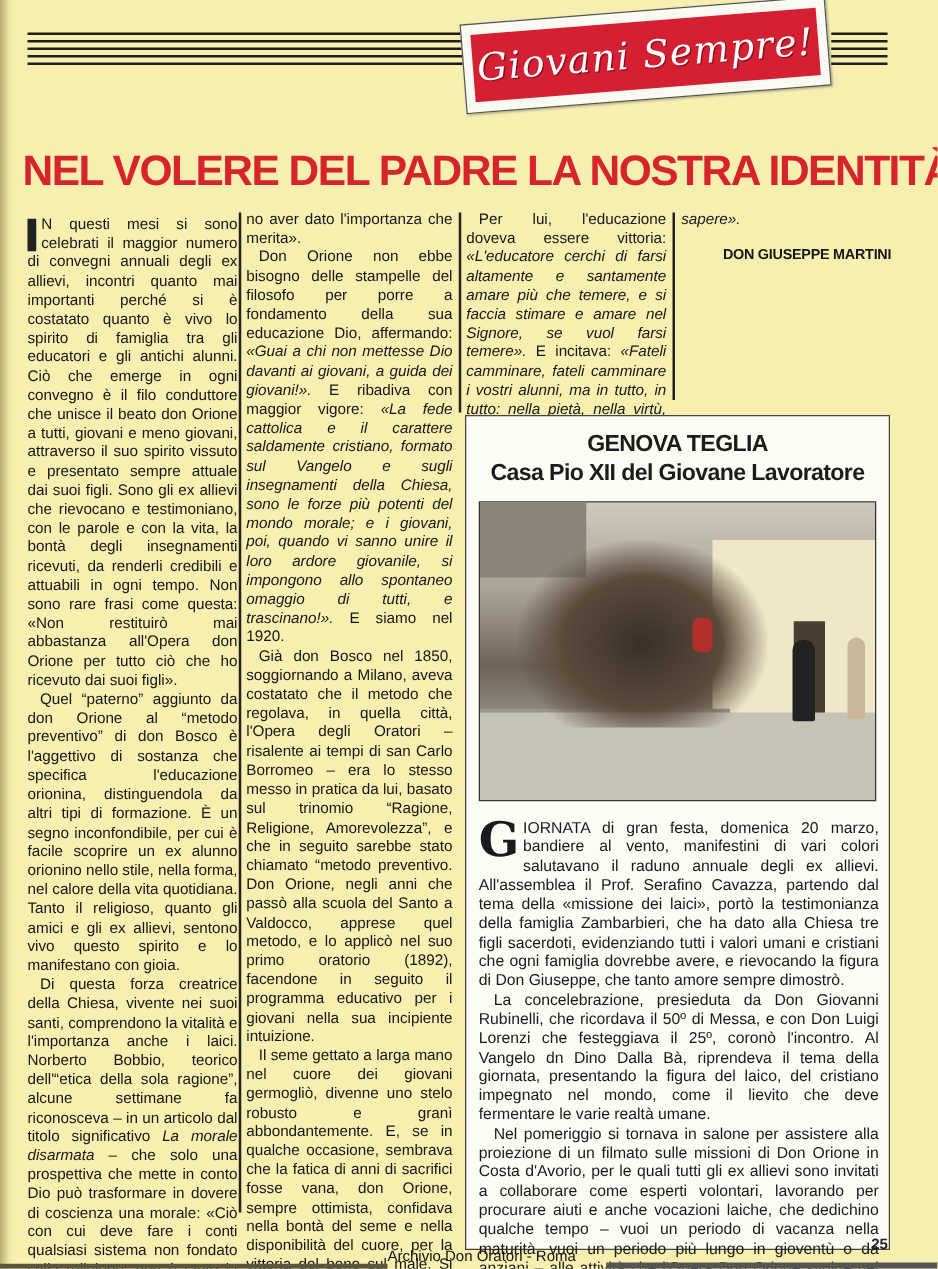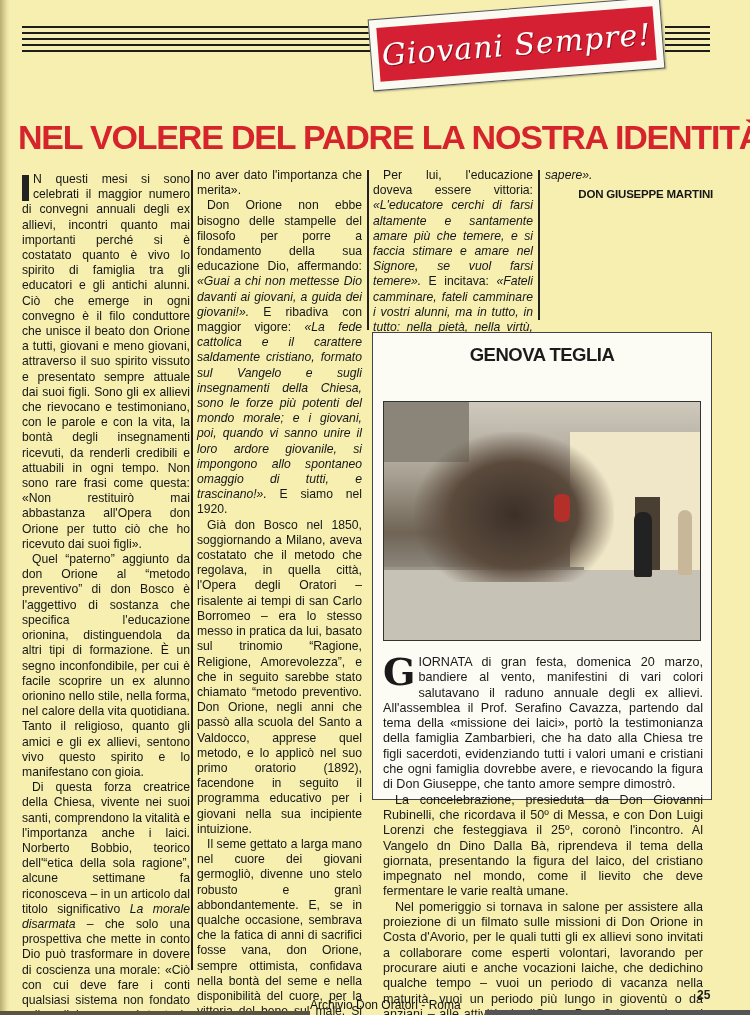--- a/index.html
+++ b/index.html
@@ -50,26 +50,26 @@
     .col em { font-style: italic; }
     .c1 { left: 22px; top: 172px; width: 168px; }
     .c2 { left: 197px; top: 168px; width: 165px; }
     .c3 { left: 373px; top: 168px; width: 160px; }
     .c4 { left: 545px; top: 168px; width: 168px; }
     .vrule { position: absolute; width: 1.5px; background: #222; }
     .dropcap-i {
       float: left; width: 7px; height: 26px; background: #222; margin: 3px 4px 0 0;
     }
     .signature {
-      margin-top: 4px; text-align: right; font-weight: bold; font-size: 11.5px;
+      margin-top: 14px; text-align: right; font-weight: bold; font-size: 11.5px;
       letter-spacing: -0.2px;
     }
     
     .box {
-      position: absolute; left: 372px; top: 332px; width: 340px; height: 468px;
+      position: absolute; left: 372px; top: 332px; width: 340px; height: 668px;
       background: #fcfbf4; border: 1.5px solid #444;
     }
     .box-title {
       text-align: center; font-weight: bold; color: #1c1c1c;
       font-size: 18.5px; line-height: 23px; margin-top: 10px; letter-spacing: -0.5px;
     }
     .photo {
       position: absolute; left: 10px; top: 68px; width: 318px; height: 240px;
       background: linear-gradient(180deg, #cfc9bd 0%, #a9a294 30%, #6f6456 55%, #8d877d 70%, #c9c4b8 100%);
       border: 1px solid #333; overflow: hidden;
@@ -161,20 +161,21 @@
 <div class="vrule" style="left:538px; top:170px; height:150px;"></div>
 
 <div class="col c4">
   <p class="first"><em>sapere».</em></p>
   <div class="signature">DON GIUSEPPE MARTINI</div>
 </div>
 
 <div class="box">
   <div class="box-title">
     <div>GENOVA TEGLIA</div>
+    <div>Casa Pio XII del Giovane Lavoratore</div>
   </div>
   <div class="photo" title="Group photo of former students on steps outside a building">
     <div class="wall"></div>
     <div class="bldg"></div>
     <div class="door"></div>
     <div class="steps"></div>
     <div class="ground"></div>
     <div class="crowd"></div>
     <div class="red"></div>
     <div class="p1"></div>

